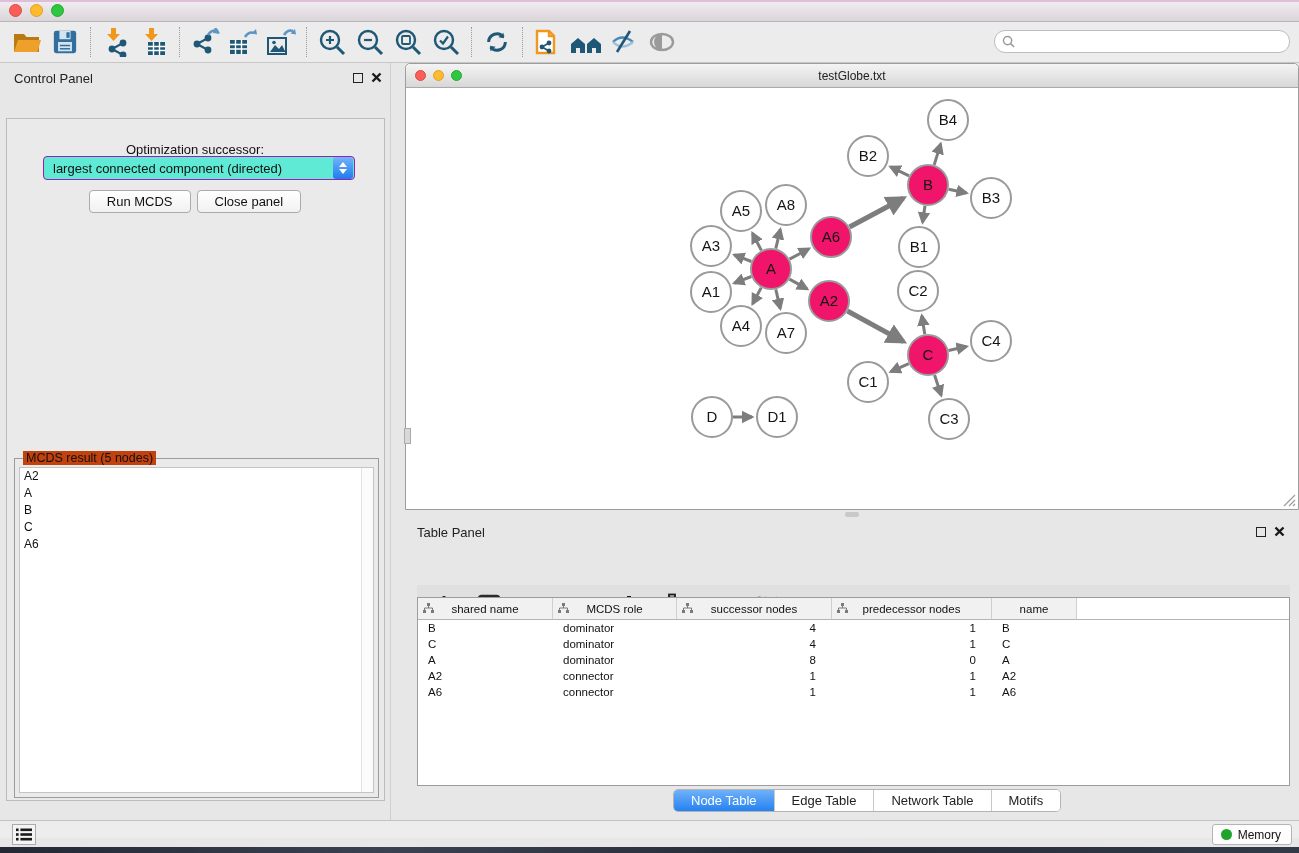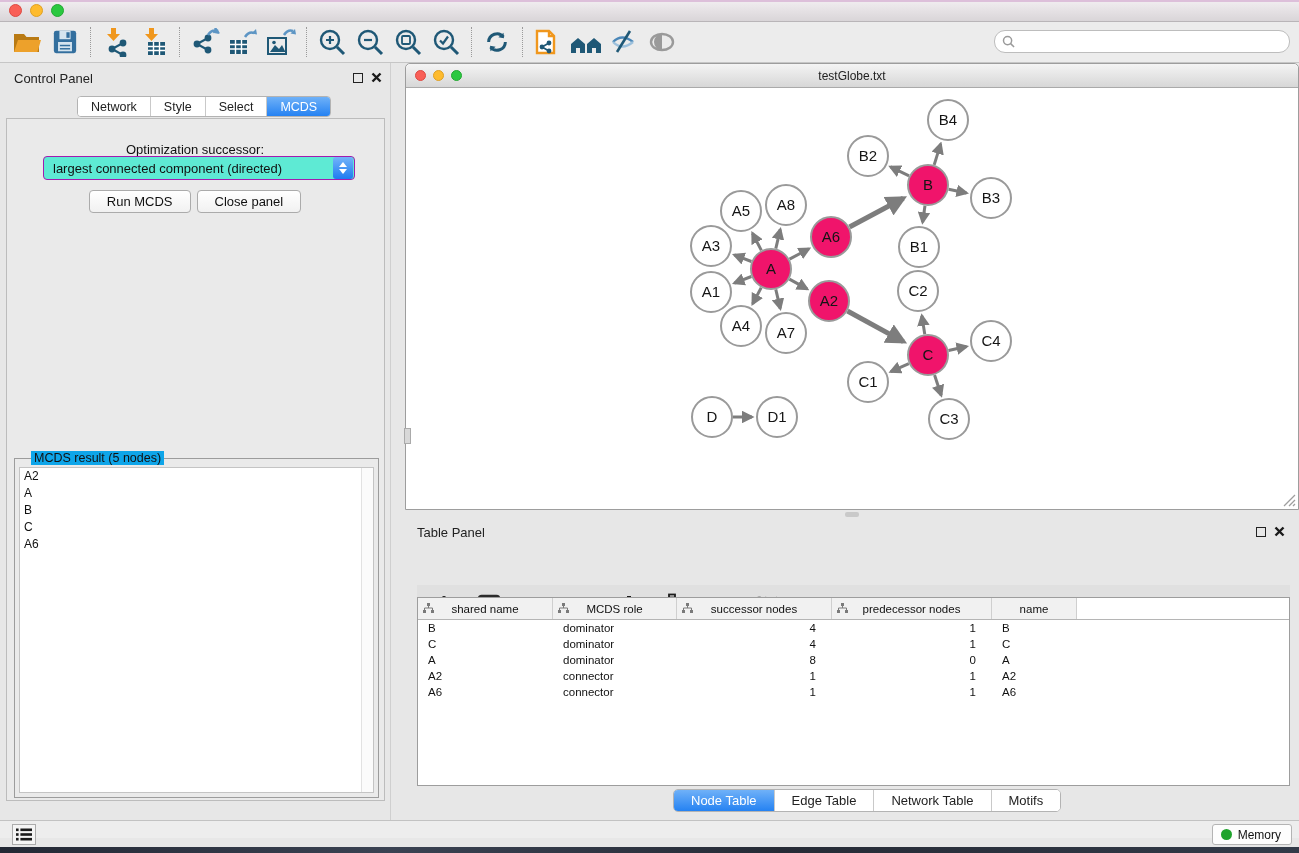--- a/index.html
+++ b/index.html
@@ -52,21 +52,21 @@
   .stepper { width:20px; height:22px; margin-right:1px; border-radius:3px;
     background:linear-gradient(#74b4f9,#1e7bf0); display:flex; flex-direction:column;
     align-items:center; justify-content:center; gap:2px; }
   .cp-buttons { position:absolute; left:0; width:100%; top:127px; display:flex;
     justify-content:center; gap:6px; }
   .btn { height:23px; padding:0 17px; font-size:13px; color:#111;
     background:linear-gradient(#ffffff,#f1f1f1); border:1px solid #ababab;
     border-radius:4px; display:flex; align-items:center; }
   .result-box { position:absolute; left:14px; top:395px; width:365px; height:340px;
     border:1px solid #9c9c9c; }
-  .result-title { position:absolute; left:16px; top:-8px; background:#0ea5e9;
+  .result-title { position:absolute; left:8px; top:-8px; background:#c2410c;
     padding:0 3px; font-size:12.5px; color:#111; }
   .result-list { position:absolute; left:4px; top:8px; right:4px; bottom:4px;
     background:#fff; border:1px solid #c4c4c4; }
   .result-scroll { position:absolute; right:0; top:0; width:12px; bottom:0;
     background:#fbfbfb; border-left:1px solid #e2e2e2; }
   .ritem { font-size:12px; color:#111; line-height:17px; padding-left:4px; }
 
   
   .net-window { position:absolute; left:405px; top:63px; width:894px; height:447px;
     background:#fff; border:1px solid #9d9d9d; border-radius:5px 5px 0 0; }
@@ -278,26 +278,20 @@
   </div>
 </div>
 
 <div class="control-panel">
   <div class="cp-header">Control Panel</div>
   <div class="panel-btns">
     <div class="float-box"></div>
     <svg width="11" height="11" viewBox="0 0 11 11">
       <path d="M1.5 1.5 L9.5 9.5 M9.5 1.5 L1.5 9.5" stroke="#1a1a1a" stroke-width="2.4"></path>
       </svg>
-  </div>
-  <div class="cp-tabs">
-    <div class="seg">Network</div>
-    <div class="seg">Style</div>
-    <div class="seg">Select</div>
-    <div class="seg sel">MCDS</div>
   </div>
   <div class="cp-content"></div>
   <div class="opt-label">Optimization successor:</div>
   <div class="criterion">
     <div class="val">largest connected component (directed)</div>
     <div class="stepper">
       <svg width="8" height="5" viewBox="0 0 8 5">
           <path d="M0 5 L4 0 L8 5z" fill="#fff"></path>
         </svg>
       <svg width="8" height="5" viewBox="0 0 8 5">

